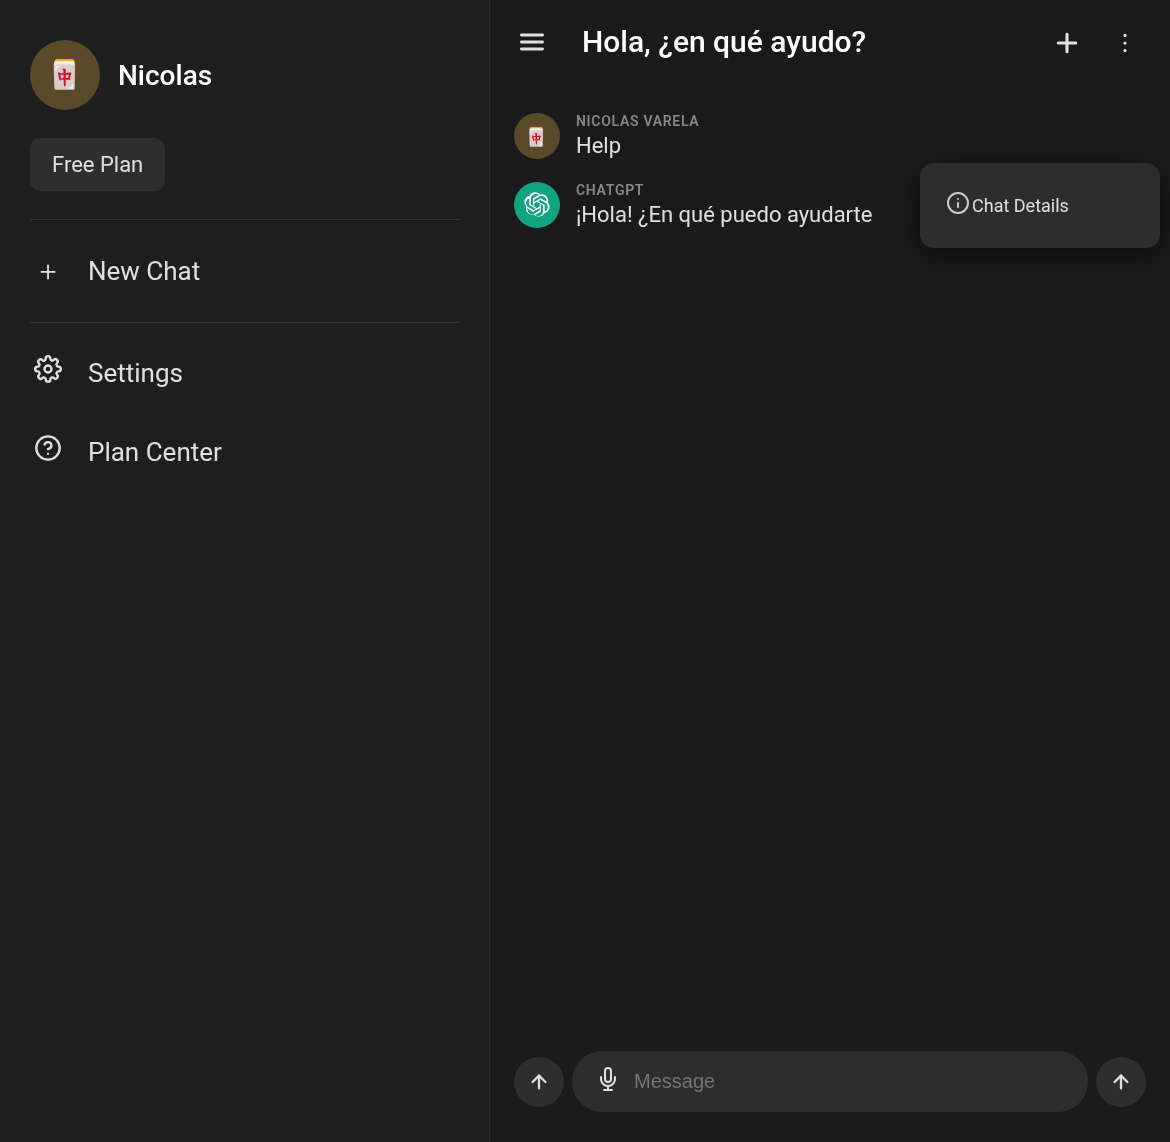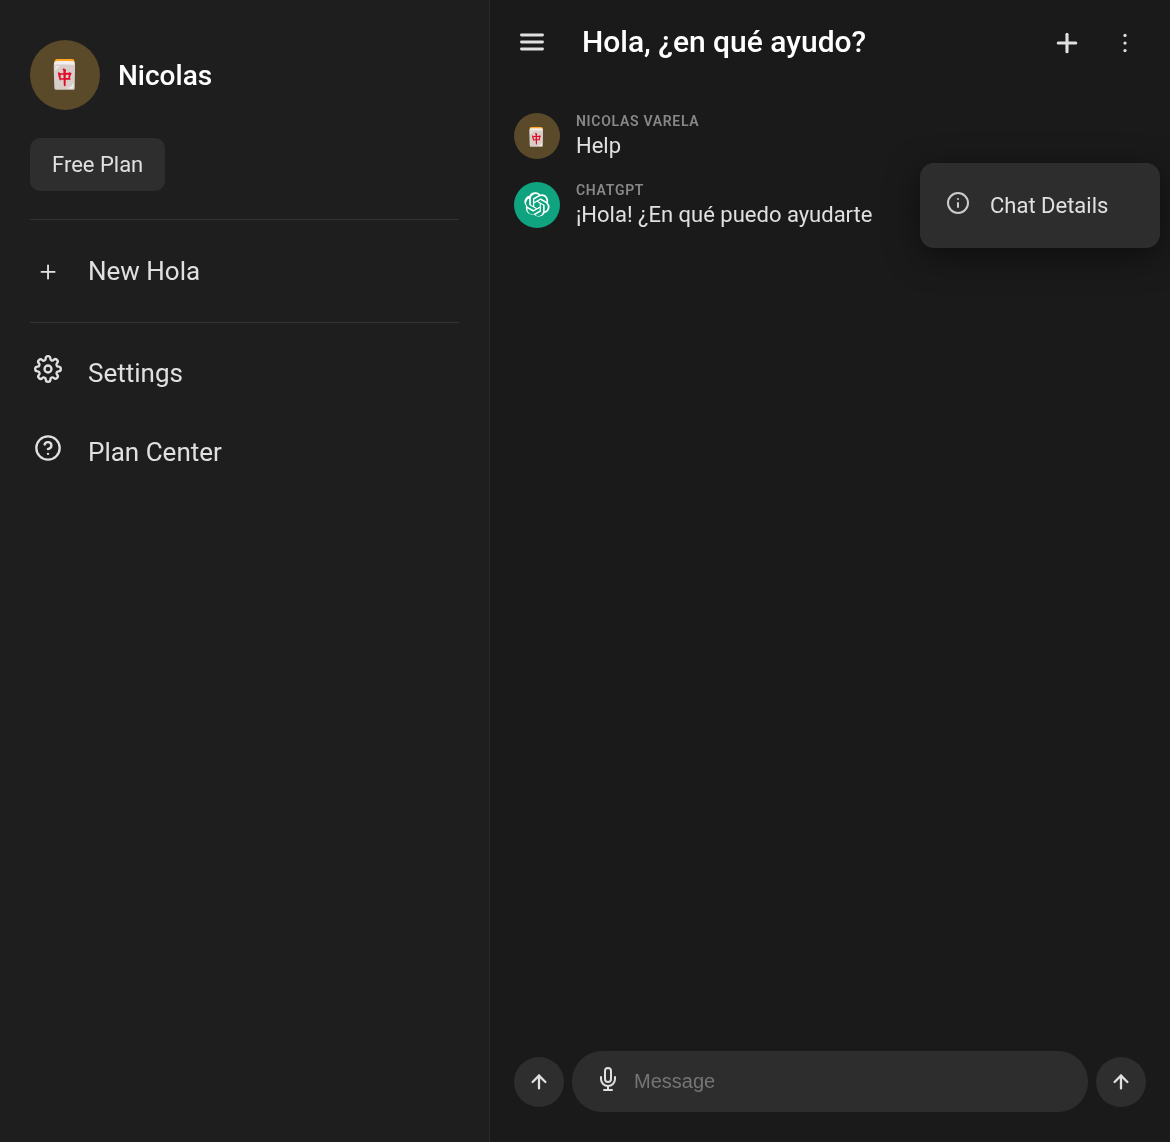--- a/index.html
+++ b/index.html
@@ -214,24 +214,23 @@
       border-radius: 14px;
       padding: 10px 0;
       min-width: 240px;
       z-index: 100;
       box-shadow: 0 8px 32px rgba(0,0,0,0.5);
     }
 
     .dropdown-item {
       display: flex;
       align-items: center;
-      gap: 18px;
       padding: 18px 24px;
       color: #e0e0e0;
-      font-size: 22px;
+      font-size: 18px;
       cursor: pointer;
     }
 
     .dropdown-icon {
       font-size: 22px;
       color: #cccccc;
       width: 28px;
       text-align: center;
     }
 
@@ -322,21 +321,21 @@
   </div>
 
   <div class="free-plan-badge">Free Plan</div>
 
   <div class="sidebar-divider"></div>
 
   <div class="sidebar-nav">
 
     <div class="nav-item">
       <span class="nav-icon">＋</span>
-      <span>New Hola</span>
+      <span>New Chat</span>
     </div>
 
   </div>
 
   <div class="sidebar-divider-2"></div>
 
   <div class="sidebar-nav">
 
     <div class="nav-item">
       <span class="nav-icon">

